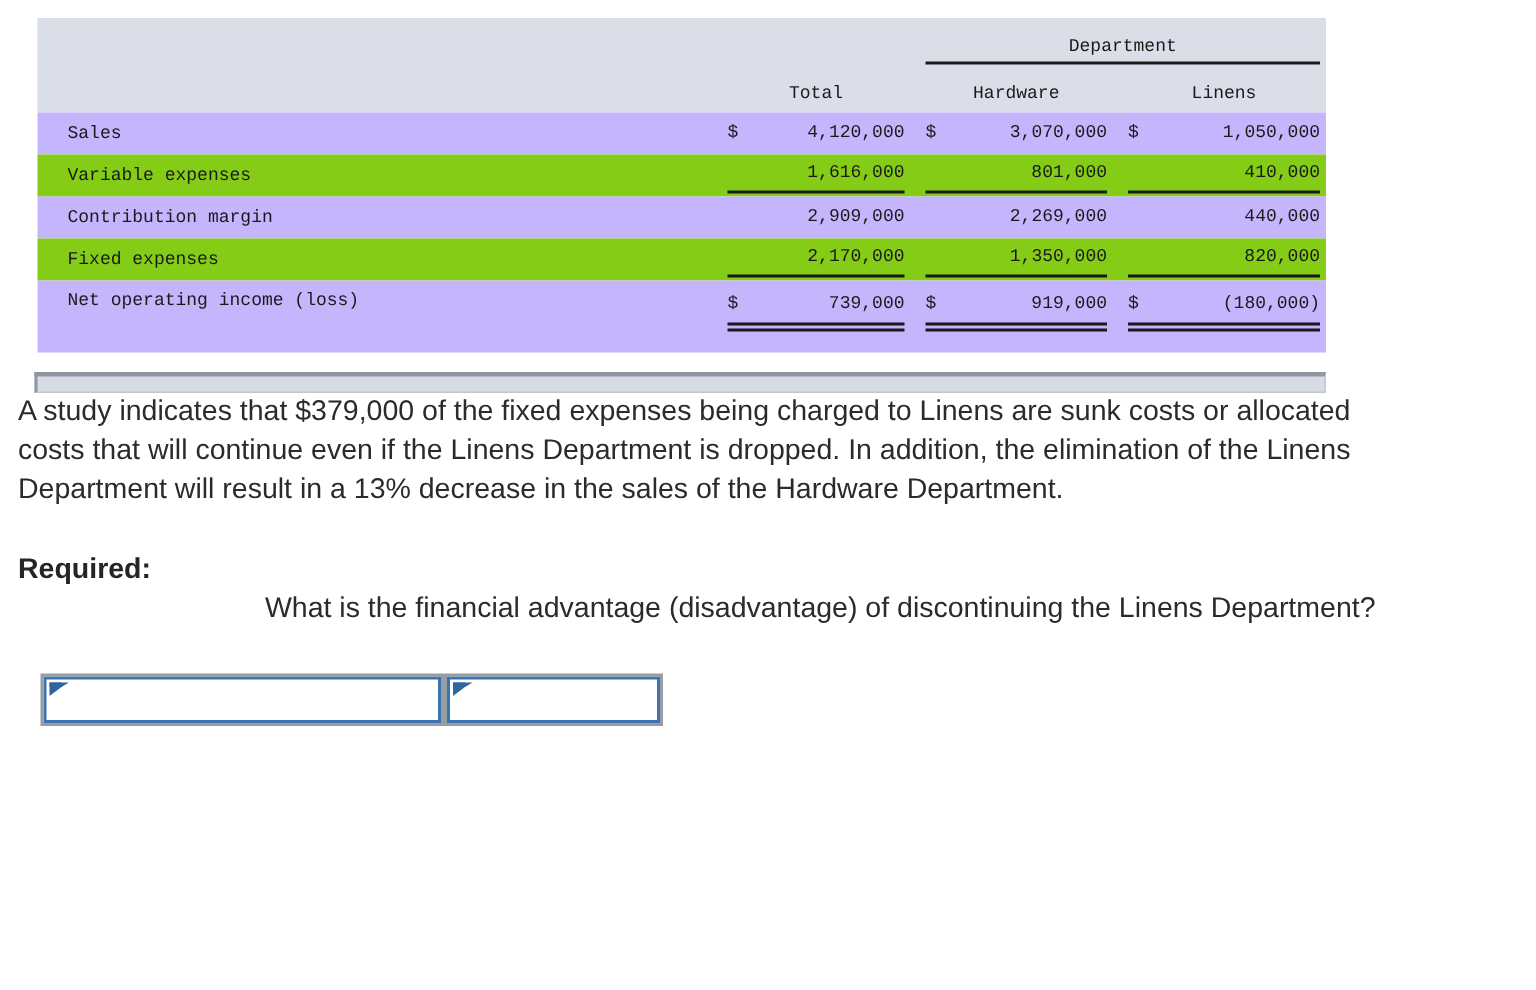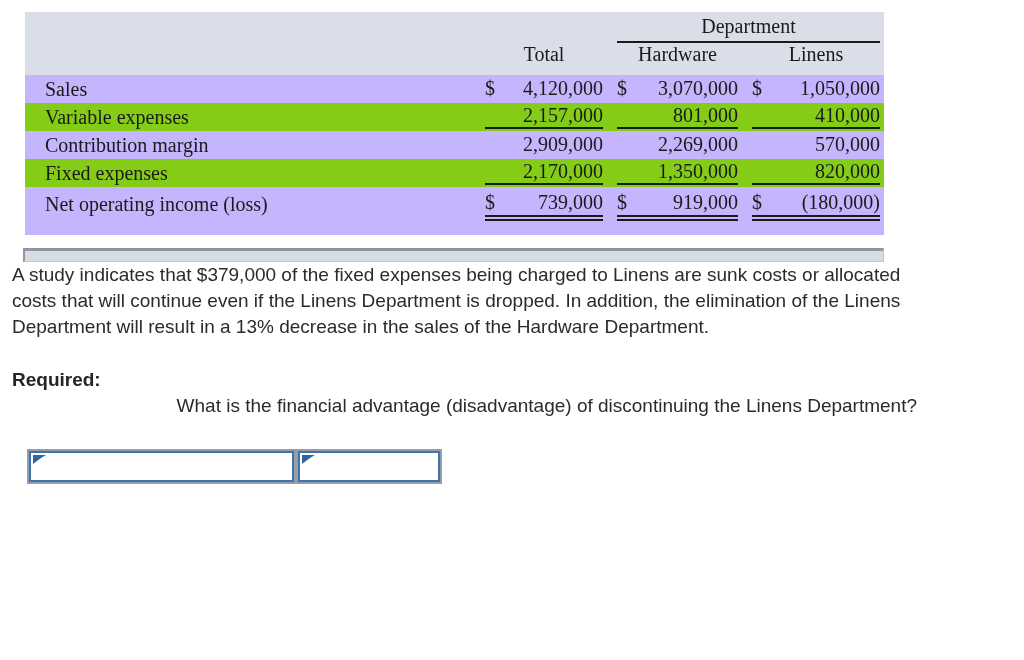--- a/index.html
+++ b/index.html
@@ -13,31 +13,31 @@
 
   p.para {
     font-size:19px; line-height:26px; margin:0;
     max-width:905px; color:#2b2b2b;
   }
   .intro { margin-bottom:26px; }
 
   
   .statement {
     margin-left:13px; width:859px;
-    font-family:Liberation Serif, serif;
-    font-size:20px; color:#1a1a1a;
+    font-family:Liberation Mono, monospace;
+    font-size:12px; color:#1a1a1a;
   }
   .sthead { background:#d9dee9; padding:7px 0 6px; }
   .hrow1 { display:flex; height:24px; align-items:flex-end; }
   .hrow1 .spacer { width:592px; }
   .dept-span {
     width:263px; text-align:center;
     border-bottom:2px solid #1a1a1a; padding-bottom:3px;
   }
-  .hrow2 { display:flex; height:26px; align-items:flex-start; }
+  .hrow2 { display:flex; height:26px; align-items:flex-end; }
   .hl { width:460px; }
   .hc1 { width:118px; text-align:center; }
   .hc2 { width:121px; margin-left:14px; text-align:center; }
   .hc3 { width:128px; margin-left:14px; text-align:center; }
 
   .trow { display:flex; align-items:center; height:28px; padding-right:4px; background:#c4b5fd; }
   .trow.alt { background:#84cc16; }
   .rlabel { width:440px; padding-left:20px; white-space:nowrap; }
   .cell { box-sizing:content-box; }
   .c1 { width:118px; }
@@ -137,21 +137,21 @@
             <span>1,050,000</span>
           </div>
         </div>
     </div>
 
     <div class="trow alt row-u">
       <div class="rlabel">Variable expenses</div>
       <div class="cell c1">
           <div class="amt">
             <span class="cur"></span>
-            <span>2,157,000</span>
+            <span>1,616,000</span>
           </div>
         </div>
       <div class="cell c2">
           <div class="amt">
             <span class="cur"></span>
             <span>801,000</span>
           </div>
         </div>
       <div class="cell c3">
           <div class="amt">
@@ -171,21 +171,21 @@
         </div>
       <div class="cell c2">
           <div class="amt">
             <span class="cur"></span>
             <span>2,269,000</span>
           </div>
         </div>
       <div class="cell c3">
           <div class="amt">
             <span class="cur"></span>
-            <span>570,000</span>
+            <span>440,000</span>
           </div>
         </div>
     </div>
 
     <div class="trow alt row-u">
       <div class="rlabel">Fixed expenses</div>
       <div class="cell c1">
           <div class="amt">
             <span class="cur"></span>
             <span>2,170,000</span>

